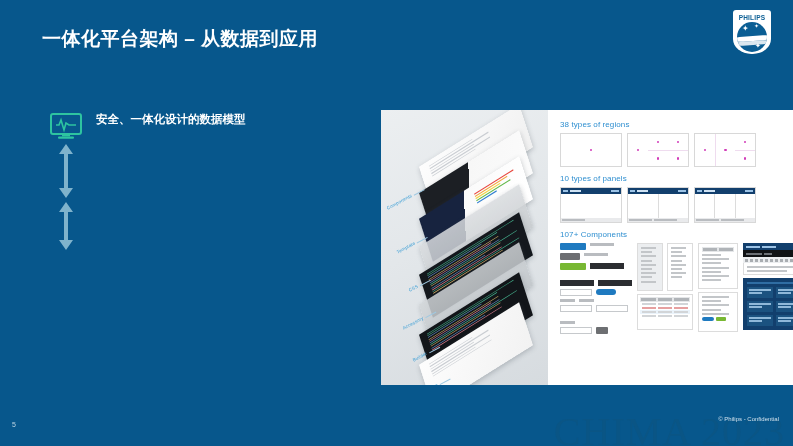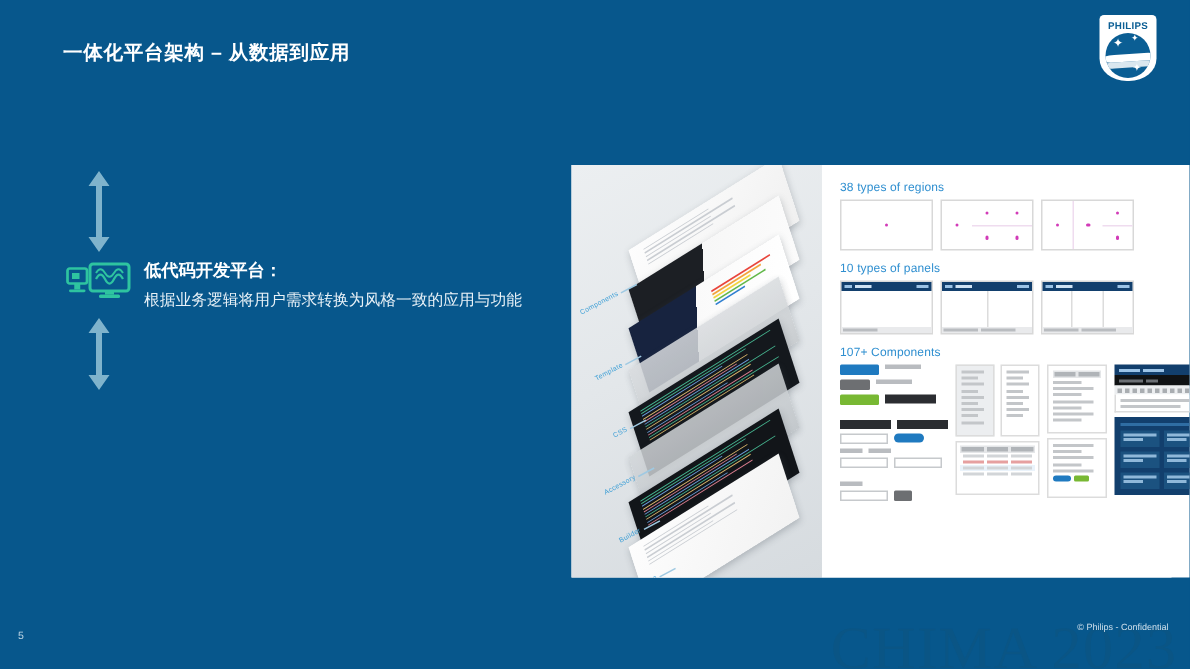--- a/index.html
+++ b/index.html
@@ -7,21 +7,21 @@
     width: 793px; height: 446px;
     overflow: hidden;
     font-family: "Liberation Sans", sans-serif;
   }
   body { background: #07578c; position: relative; }
 
   
   .slide-title {
     position: absolute;
     left: 42px; top: 26px;
-    font-size: 13px; font-weight: bold;
+    font-size: 19px; font-weight: bold;
     color: #ffffff; letter-spacing: .5px;
     white-space: nowrap;
   }
 
   
   .logo-wrap {
     position: absolute; right: 18px; top: 10px;
     width: 46px; height: 48px;
   }
   .logo-shield {
@@ -297,46 +297,40 @@
       <span class="logo-star ls2">✦</span>
       <span class="logo-star ls3">✦</span>
       <div class="logo-wave"></div>
       <div class="logo-wave2"></div>
     </div>
   </div>
 </div>
 
 <div class="bullets">
 
+  <div class="bullet-row">
+    <div class="bullet-icon">
+      <svg width="34" height="28" viewBox="0 0 34 28" aria-hidden="true">
+        <rect x="2" y="2" width="30" height="20" rx="2" fill="none" stroke="#2ec4a0" stroke-width="2"></rect>
+        <polyline points="7,13 10,13 12,8 15,18 17,11 20,13 27,13" fill="none" stroke="#2ec4a0" stroke-width="1.6"></polyline>
+        <rect x="13" y="22" width="8" height="2.4" fill="#2ec4a0"></rect>
+        <rect x="9" y="24.6" width="16" height="2.2" rx="1" fill="#2ec4a0"></rect>
+      </svg>
+    </div>
+    <div class="bullet-text">
+      <div class="bullet-head">安全、一体化设计的数据模型</div>
+    </div>
+  </div>
 
   <div class="arrow-cell">
     <svg width="18" height="54" viewBox="0 0 18 54" aria-hidden="true">
       <polygon points="9,0 16,10 11,10 11,44 16,44 9,54 2,44 7,44 7,10 2,10" fill="#7fb3cc"></polygon>
     </svg>
   </div>
 
-  <div class="bullet-row">
-    <div class="bullet-icon">
-      <svg width="44" height="28" viewBox="0 0 44 28" aria-hidden="true">
-        <rect x="1" y="5" width="13" height="10" rx="1.5" fill="none" stroke="#2ec4a0" stroke-width="1.8"></rect>
-        <rect x="4" y="8" width="5" height="4" fill="#2ec4a0"></rect>
-        <rect x="5.5" y="15" width="4" height="4" fill="#2ec4a0"></rect>
-        <rect x="2" y="19" width="11" height="1.8" rx=".9" fill="#2ec4a0"></rect>
-        <rect x="16" y="2" width="26" height="18" rx="2" fill="none" stroke="#2ec4a0" stroke-width="2"></rect>
-        <path d="M20 12 q3 -6 6 0 q3 6 6 0 q3 -6 6 0" fill="none" stroke="#2ec4a0" stroke-width="1.5"></path>
-        <path d="M20 8 q3 -5 6 0 q3 5 6 0 q3 -5 6 0" fill="none" stroke="#2ec4a0" stroke-width="1.3"></path>
-        <rect x="26" y="20" width="6" height="2.4" fill="#2ec4a0"></rect>
-        <rect x="22" y="22.4" width="14" height="2.2" rx="1" fill="#2ec4a0"></rect>
-      </svg>
-    </div>
-    <div class="bullet-text">
-      <div class="bullet-head">低代码开发平台：</div>
-      <div class="bullet-sub">根据业务逻辑将用户需求转换为风格一致的应用与功能</div>
-    </div>
-  </div>
 
   <div class="arrow-cell">
     <svg width="18" height="48" viewBox="0 0 18 48" aria-hidden="true">
       <polygon points="9,0 16,10 11,10 11,38 16,38 9,48 2,38 7,38 7,10 2,10" fill="#7fb3cc"></polygon>
     </svg>
   </div>
 
 </div>
 
 <div class="panel">

